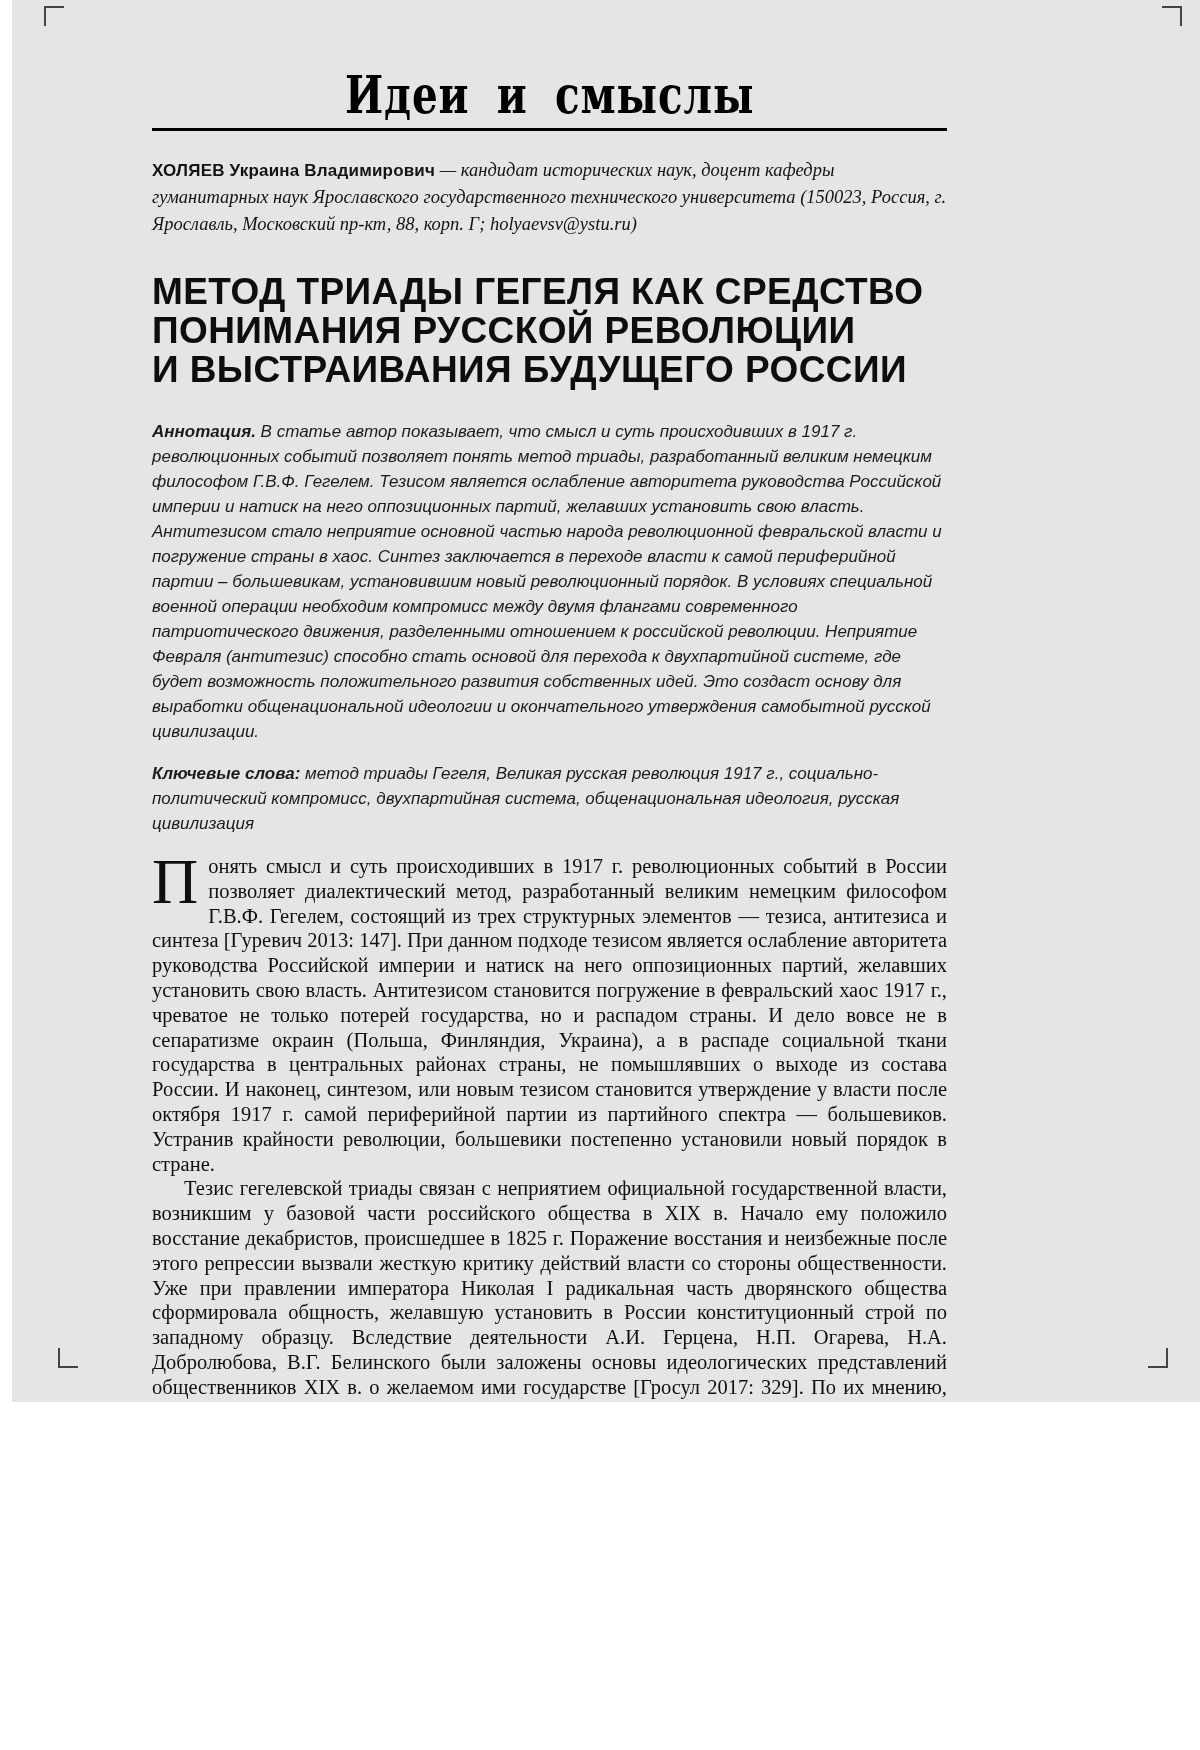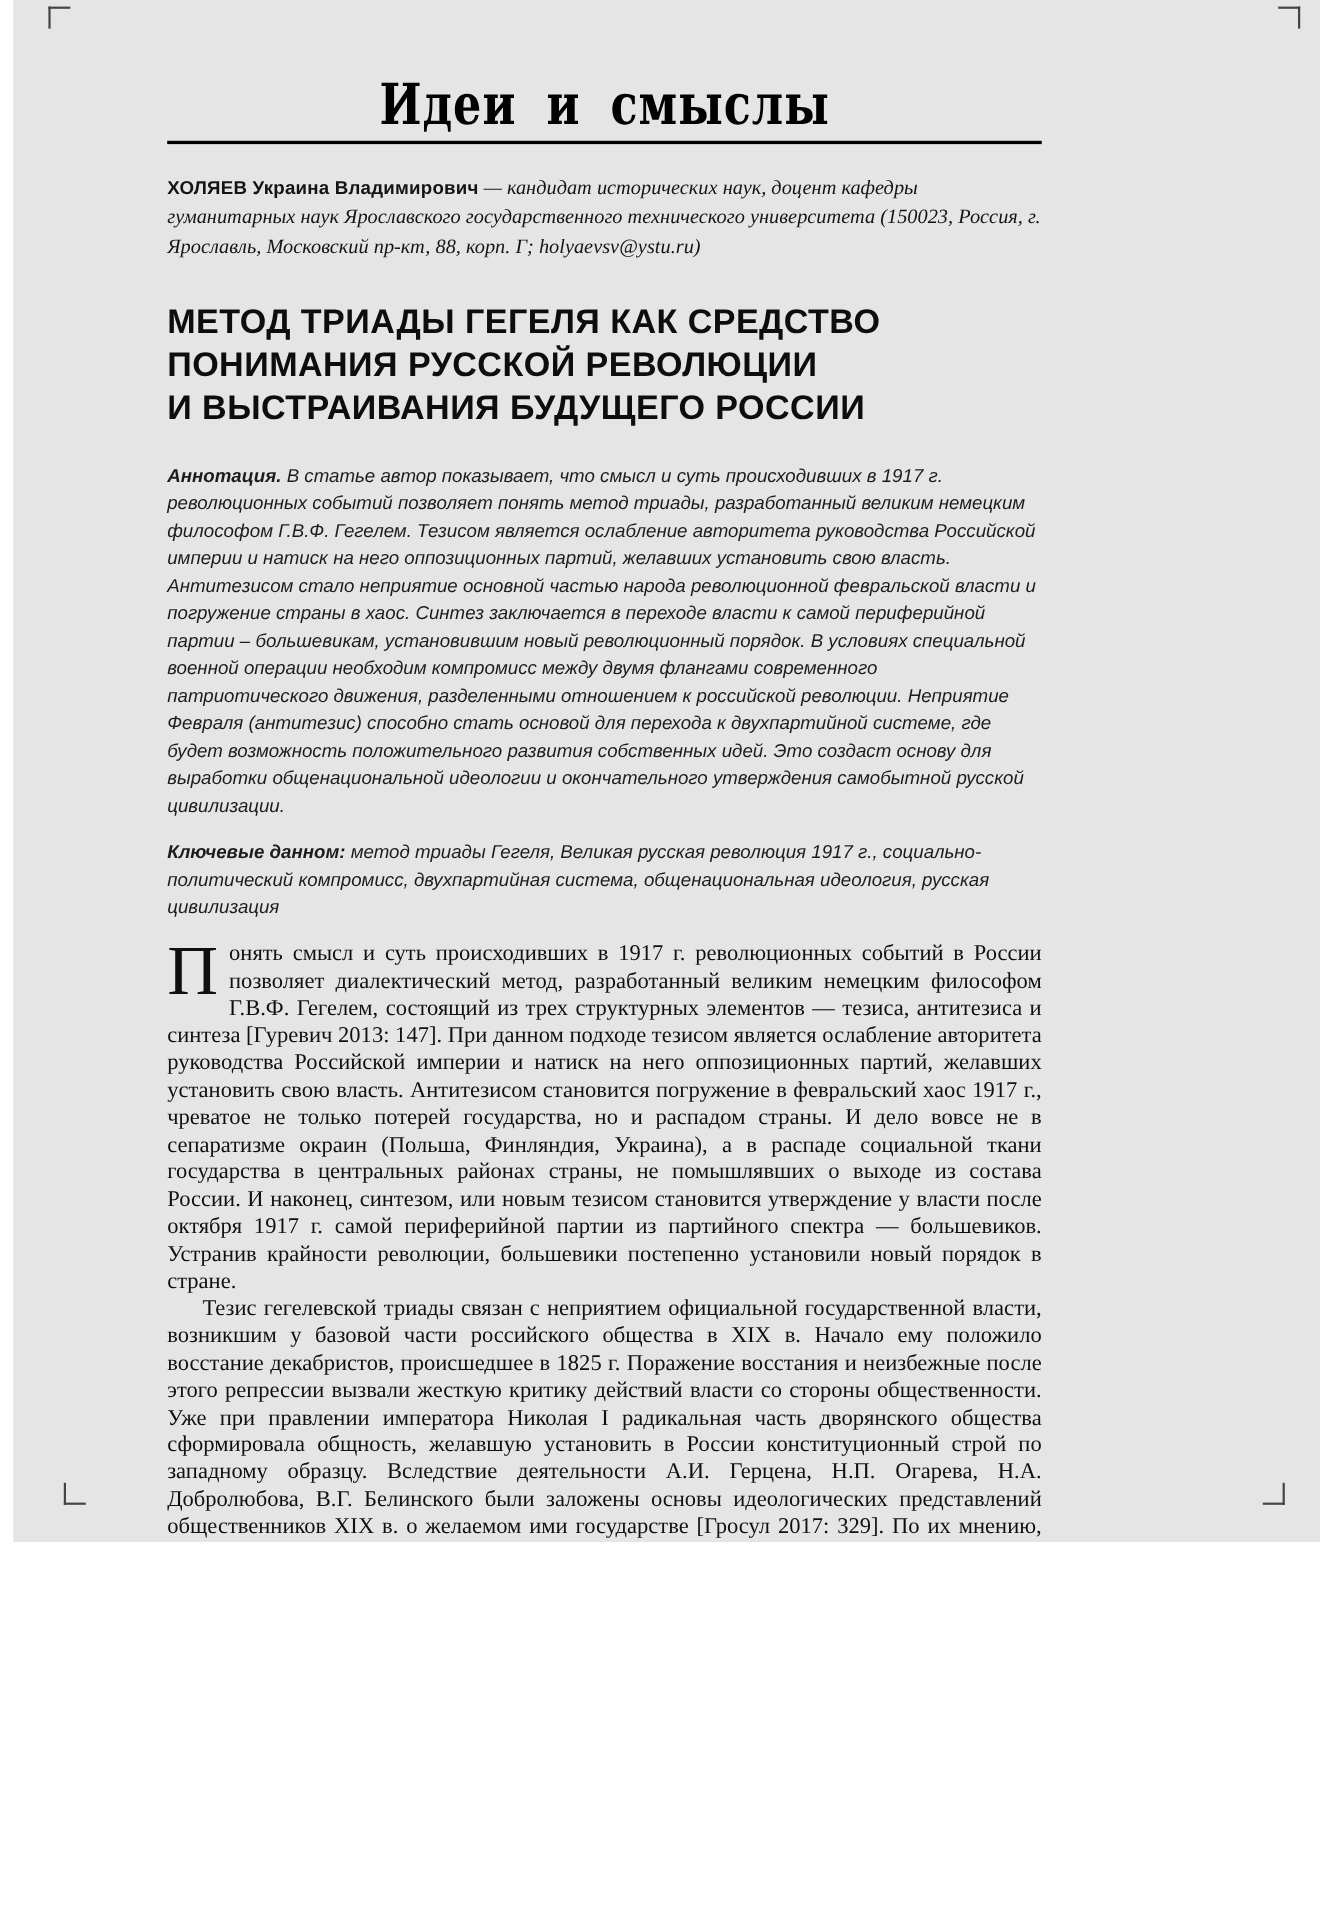--- a/index.html
+++ b/index.html
@@ -65,21 +65,21 @@
     font-family: "Liberation Sans", sans-serif;
     font-size: 17px;
     letter-spacing: 0.2px;
   }
 
   
   .article-title {
     margin-top: 34px;
     font-family: "Liberation Sans", sans-serif;
     font-weight: bold;
-    font-size: 31px;
+    font-size: 37px;
     line-height: 39px;
     letter-spacing: 0.4px;
     color: #0d0d0d;
     white-space: pre-line;
   }
 
   
   .abstract {
     margin-top: 30px;
     font-family: "Liberation Sans", sans-serif;
@@ -136,21 +136,21 @@
     <h1 class="article-title">МЕТОД ТРИАДЫ ГЕГЕЛЯ КАК СРЕДСТВО
 ПОНИМАНИЯ РУССКОЙ РЕВОЛЮЦИИ
 И ВЫСТРАИВАНИЯ БУДУЩЕГО РОССИИ</h1>
 
     <p class="abstract">
       <span class="abstract-label">Аннотация.</span>
       <span>В статье автор показывает, что смысл и суть происходивших в 1917 г. революционных событий позволяет понять метод триады, разработанный великим немецким философом Г.В.Ф. Гегелем. Тезисом является ослабление авторитета руководства Российской империи и натиск на него оппозиционных партий, желавших установить свою власть. Антитезисом стало неприятие основной частью народа революционной февральской власти и погружение страны в хаос. Синтез заключается в переходе власти к самой периферийной партии – большевикам, установившим новый революционный порядок. В условиях специальной военной операции необходим компромисс между двумя флангами современного патриотического движения, разделенными отношением к российской революции. Неприятие Февраля (антитезис) способно стать основой для перехода к двухпартийной системе, где будет возможность положительного развития собственных идей. Это создаст основу для выработки общенациональной идеологии и окончательного утверждения самобытной русской цивилизации.</span>
     </p>
 
     <p class="abstract keywords">
-      <span class="keywords-label">Ключевые данном:</span>
+      <span class="keywords-label">Ключевые слова:</span>
       <span>метод триады Гегеля, Великая русская революция 1917 г., социально-политический компромисс, двухпартийная система, общенациональная идеология, русская цивилизация</span>
     </p>
 
     <div class="body-text">
       <p>
         <span class="dropcap">П</span><span>онять смысл и суть происходивших в 1917 г. революционных событий в России позволяет диалектический метод, разработанный великим немецким философом Г.В.Ф. Гегелем, состоящий из трех структурных элементов — тезиса, антитезиса и синтеза [Гуревич 2013: 147]. При данном подходе тезисом является ослабление авторитета руководства Российской империи и натиск на него оппозиционных партий, желавших установить свою власть. Антитезисом становится погружение в февральский хаос 1917 г., чреватое не только потерей государства, но и распадом страны. И дело вовсе не в сепаратизме окраин (Польша, Финляндия, Украина), а в распаде социальной ткани государства в центральных районах страны, не помышлявших о выходе из состава России. И наконец, синтезом, или новым тезисом становится утверждение у власти после октября 1917 г. самой периферийной партии из партийного спектра — большевиков. Устранив крайности революции, большевики постепенно установили новый порядок в стране.</span>
       </p>
       <p class="para-indent">Тезис гегелевской триады связан с неприятием официальной государственной власти, возникшим у базовой части российского общества в XIX в. Начало ему положило восстание декабристов, происшедшее в 1825 г. Поражение восстания и неизбежные после этого репрессии вызвали жесткую критику действий власти со стороны общественности. Уже при правлении императора Николая I радикальная часть дворянского общества сформировала общность, желавшую установить в России конституционный строй по западному образцу. Вследствие деятельности А.И. Герцена, Н.П. Огарева, Н.А. Добролюбова, В.Г. Белинского были заложены основы идеологических представлений общественников XIX в. о желаемом ими государстве [Гросул 2017: 329]. По их мнению, основное препятствие для прогресса в России заключалось в деспотизме верховной власти. Ее устра-</p>
     </div>
 

